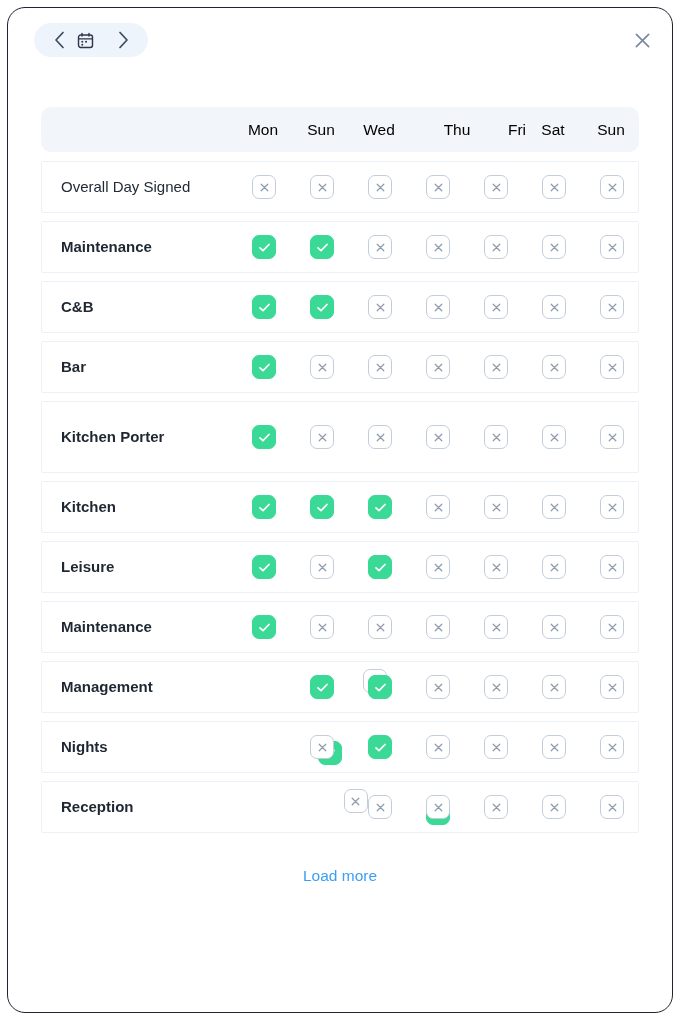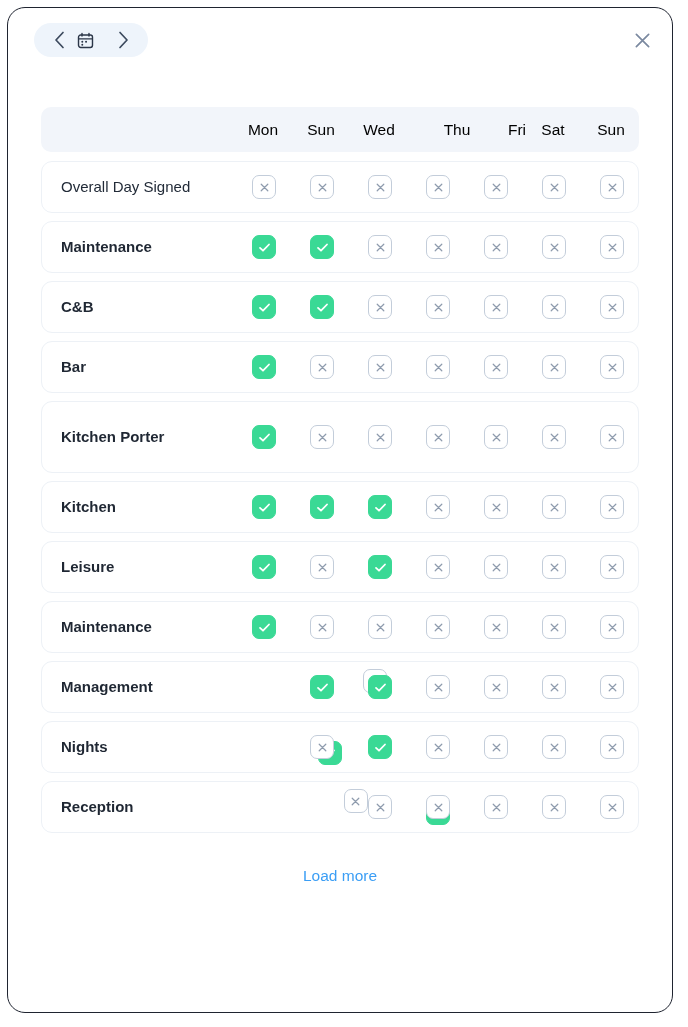--- a/index.html
+++ b/index.html
@@ -131,21 +131,21 @@
     text-align: center;
     font-size: 15.5px;
     color: #000000;
     transform: translateX(-50%);
   }
 
   .data-row {
     min-height: 52px;
     background: #ffffff;
     border: 1px solid #edf1f6;
-    border-radius: 11px;
+    border-radius: 2px;
     margin-bottom: 8px;
   }
   .row-label {
     padding-left: 19px;
     font-size: 15px;
     color: #1f2733;
     font-weight: bold;
     line-height: 1.35;
     max-width: 170px;
   }

